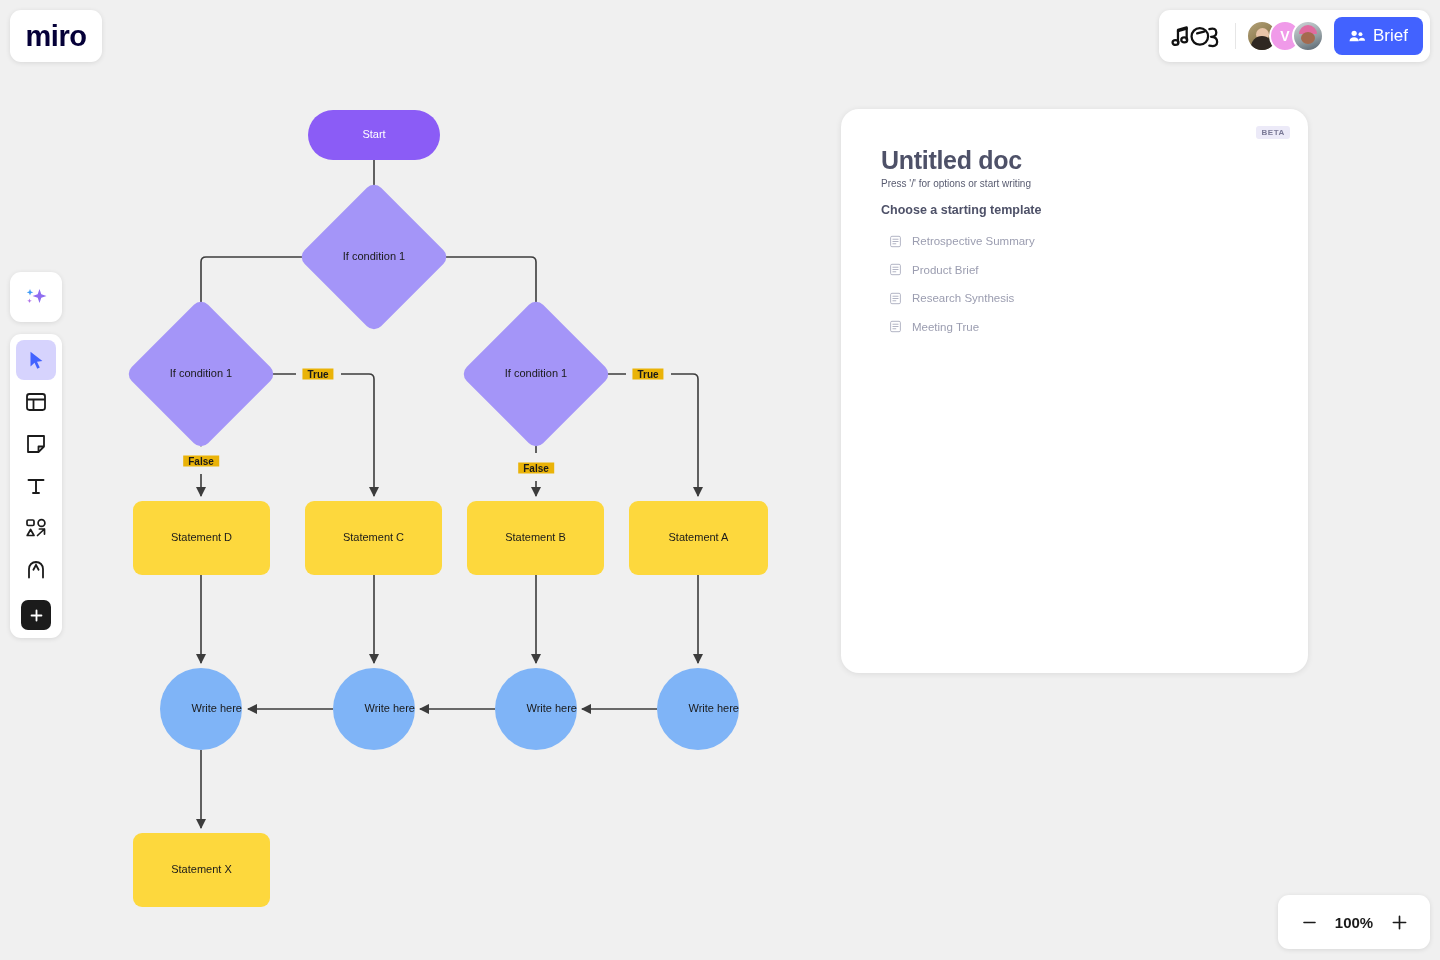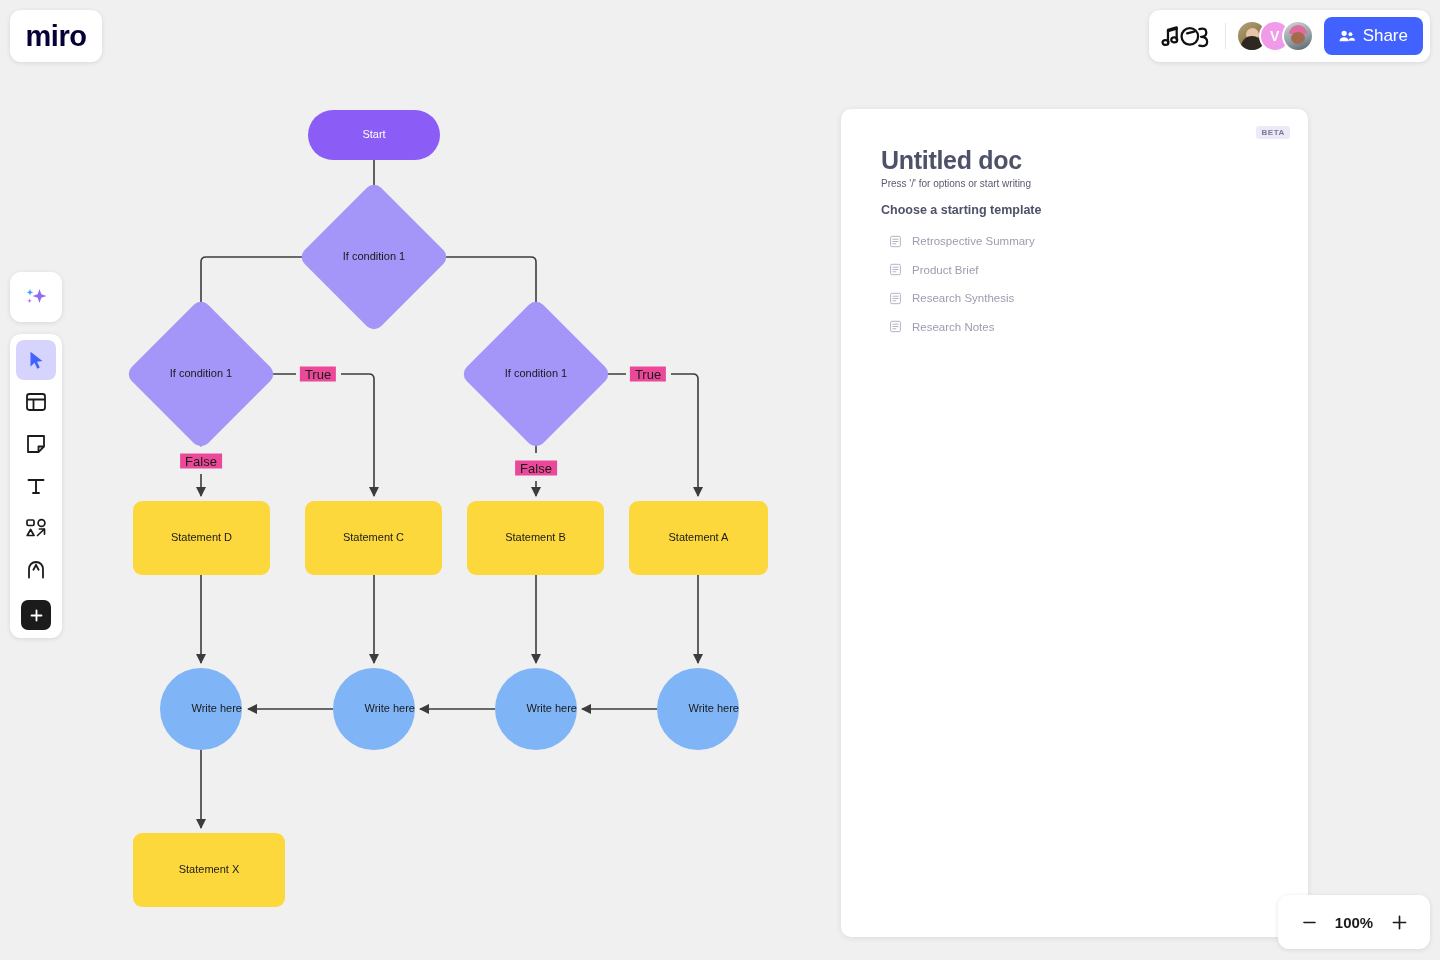--- a/index.html
+++ b/index.html
@@ -100,30 +100,31 @@
   }
   .n-start .node-label { color: #ffffff; }
   .n-diamond .dia {
     position: absolute; inset: 0; transform: rotate(45deg);
     background: #a495f8; border-radius: 10px;
   }
   .n-rect { background: #fdd83d; border-radius: 9px; }
   .n-circle { background: #7fb4f7; border-radius: 50%; justify-content: flex-end; }
 
   .edge-label {
-    position: absolute; font-size: 13px; color: #1a1a1a;
-    background: #ec4899; padding: 0 5px;
+    position: absolute; font-size: 10px; color: #1a1a1a;
+    background: #eab308; padding: 0 5px;
     font-family: "Liberation Sans", sans-serif;
+    font-weight: bold;
   }
 
   
   .doc-panel {
     position: absolute; left: 841px; top: 109px;
-    width: 467px; height: 828px;
-    background: #ffffff; border-radius: 10px;
+    width: 467px; height: 564px;
+    background: #ffffff; border-radius: 18px;
     box-shadow: 0 1px 6px rgba(0,0,0,.09);
   }
   .beta {
     position: absolute; right: 18px; top: 17px;
     background: #eceaf8; color: #7b7a97;
     font-size: 8px; font-weight: 700; letter-spacing: .6px;
     padding: 2px 5px; border-radius: 3px;
   }
   .doc-title {
     position: absolute; left: 40px; top: 37px;
@@ -234,21 +235,21 @@
       </div>
       <div class="node n-circle" style="left: 333px; top: 668px; width: 82px; height: 82px;">
         <div class="node-label">Write here</div>
       </div>
       <div class="node n-circle" style="left: 495px; top: 668px; width: 82px; height: 82px;">
         <div class="node-label">Write here</div>
       </div>
       <div class="node n-circle" style="left: 657px; top: 668px; width: 82px; height: 82px;">
         <div class="node-label">Write here</div>
       </div>
-      <div class="node n-rect" style="left: 133px; top: 833px; width: 152px; height: 74px;">
+      <div class="node n-rect" style="left: 133px; top: 833px; width: 137px; height: 74px;">
         <div class="node-label">Statement X</div>
       </div>
     </div>
   <div id="edge-labels">
       <div class="edge-label" style="left: 201px; top: 461px; transform: translate(-50%, -50%);">False</div>
       <div class="edge-label" style="left: 318px; top: 374px; transform: translate(-50%, -50%);">True</div>
       <div class="edge-label" style="left: 536px; top: 468px; transform: translate(-50%, -50%);">False</div>
       <div class="edge-label" style="left: 648px; top: 374px; transform: translate(-50%, -50%);">True</div>
     </div>
 
@@ -274,21 +275,21 @@
       <div class="avatar av-b">V</div>
       <div class="avatar av-c"></div>
     </div>
     <button class="share-btn">
       <svg width="19" height="19" viewBox="0 0 24 24">
         <circle cx="9" cy="8" r="3.3" fill="#fff"></circle>
         <path d="M3.2,18 c0,-3.4 2.6,-5.2 5.8,-5.2 c3.2,0 5.8,1.8 5.8,5.2 z" fill="#fff"></path>
         <circle cx="17" cy="9" r="2.5" fill="#fff"></circle>
         <path d="M14.5,17.4 c0.4,-2.7 2.3,-3.9 4.4,-3.9 c2.2,0 3.9,1.4 3.9,3.9 z" fill="#fff"></path>
       </svg>
-      <span>Share</span>
+      <span>Brief</span>
     </button>
   </div>
 
   <div class="tool-card tool-ai">
     <div class="tool-btn">
       <svg width="26" height="26" viewBox="0 0 26 26">
         <path d="M16.5,5 L18.3,10.2 L23.5,12 L18.3,13.8 L16.5,19 L14.7,13.8 L9.5,12 L14.7,10.2 Z" fill="#8f6df0"></path>
         <path d="M7,5 L7.9,7.4 L10.3,8.3 L7.9,9.2 L7,11.6 L6.1,9.2 L3.7,8.3 L6.1,7.4 Z" fill="#3f9bf5"></path>
         <path d="M6.5,14.5 L7.1,16.2 L8.8,16.8 L7.1,17.4 L6.5,19.1 L5.9,17.4 L4.2,16.8 L5.9,16.2 Z" fill="#b074e8"></path>
       </svg>
@@ -364,21 +365,21 @@
             <rect x="2.5" y="2" width="15" height="16" rx="2"></rect>
             <path d="M6,6.5 L14,6.5 M6,10 L14,10 M6,13.5 L10.5,13.5" stroke-linecap="round"></path>
           </svg>
           <span class="tpl-name">Research Synthesis</span>
         </div>
         <div class="tpl-item">
           <svg width="13" height="13" viewBox="0 0 20 20" fill="none" stroke="#b0b2c2" stroke-width="1.5">
             <rect x="2.5" y="2" width="15" height="16" rx="2"></rect>
             <path d="M6,6.5 L14,6.5 M6,10 L14,10 M6,13.5 L10.5,13.5" stroke-linecap="round"></path>
           </svg>
-          <span class="tpl-name">Research Notes</span>
+          <span class="tpl-name">Meeting True</span>
         </div>
       </div>
   </div>
 
   <div class="zoom-ctl">
     <div class="zoom-btn">
       <svg width="19" height="19" viewBox="0 0 24 24" fill="none" stroke="#1b1b1b" stroke-width="1.9" stroke-linecap="round">
         <path d="M5,12 L19,12"></path>
       </svg>
     </div>

